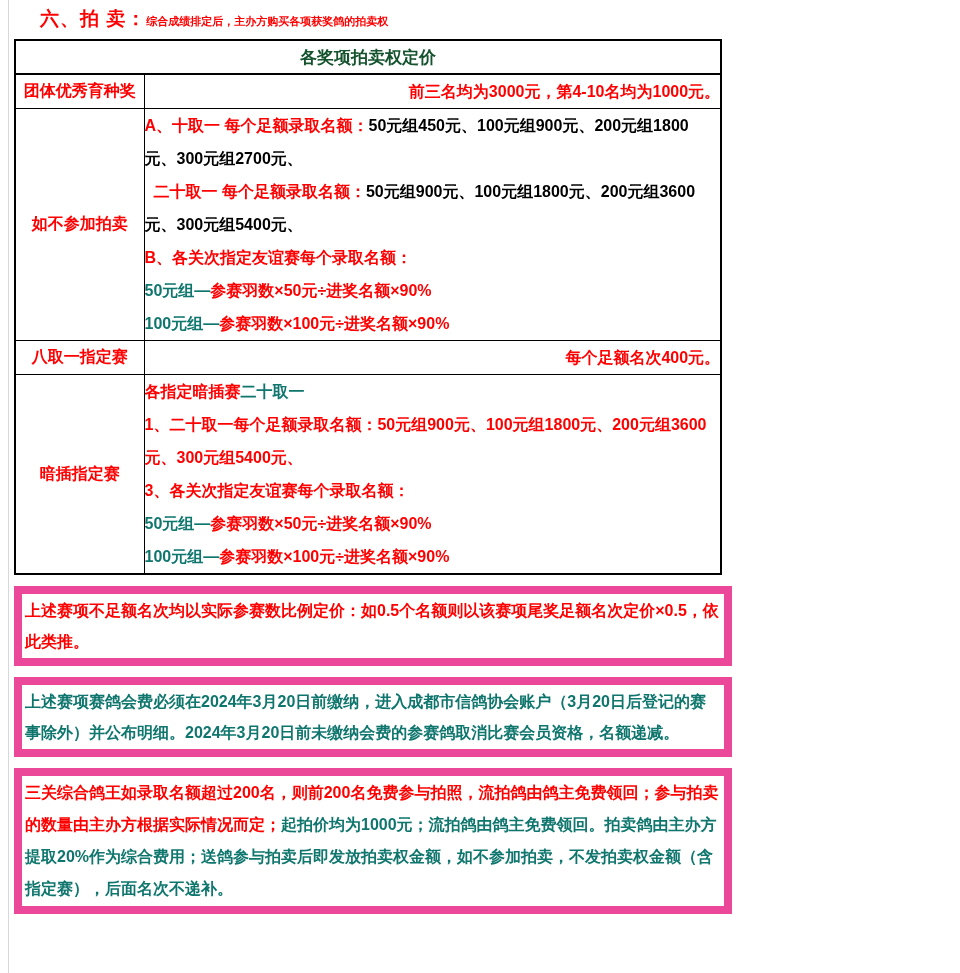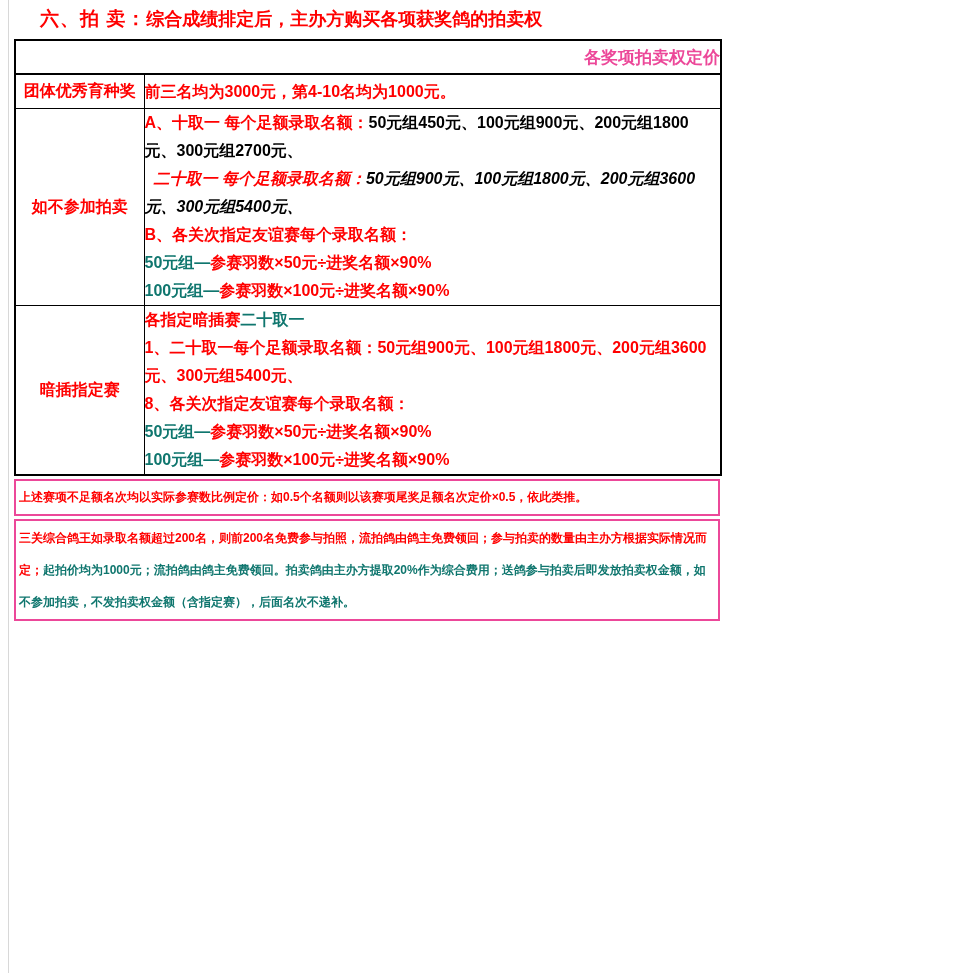--- a/index.html
+++ b/index.html
@@ -7,49 +7,49 @@
     width:960px; height:973px; background:#ffffff; position:relative;
     font-family:"Liberation Sans","DejaVu Sans",sans-serif;
     font-weight:bold; color:#000;
     overflow:hidden;
   }
   .page-edge { position:absolute; left:8px; top:0; width:1px; height:973px; background:#d8d8d8; }
   .content { position:absolute; left:14px; top:6px; width:706px; }
 
   .title { margin:0 0 7px 2px; color:#ff0000; white-space:nowrap; }
   .title .t1 { font-size:19px; letter-spacing:1px;margin-left:24px; }
-  .title .t2 { font-size:18px;text-align:center; }
+  .title .t2 { font-size:11px;text-align:center; }
 
   table.pricing {
     width:706px; table-layout:fixed; border-collapse:collapse;
     border:2px solid #000;
   }
   table.pricing td {
     border:1px solid #000; font-size:16px; color:#ff0000;
     vertical-align:middle; padding:0; overflow:hidden;
   }
   tr.caption-row td {
-    height:32px; text-align:right; color:#ec4899; font-size:17px;
+    height:32px; text-align:center; color:#14532d; font-size:17px;
     border-bottom:2px solid #000;
   }
   tr.cols-row td { height:64px; text-align:center; line-height:26px; }
   tr.h33 td { height:33px; }
   td.label-cell { text-align:center; }
-  td.text-cell { text-align:left; padding:0 2px 0 4px; line-height:31px; }
+  td.text-cell { text-align:right; padding:0 2px 0 4px; line-height:31px; }
   td.multi-cell { text-align:left; padding:0 2px 0 4px; }
-  td.multi-cell p { margin:0; line-height:28px; }
-  p.indent { text-indent:9px;font-style:italic; }
+  td.multi-cell p { margin:0; line-height:33px; }
+  p.indent { text-indent:9px; }
 
   .red { color:#ff0000; }
   .blue { color:#0f766e; }
   .black { color:#000000; }
 
   .note {
-    width:696px; border:2px solid #ec4899; margin-top:3px;
-    padding:1px 3px; font-size:12px; line-height:31px;
+    width:696px; border:8px solid #ec4899; margin-top:11px;
+    padding:1px 3px; font-size:16px; line-height:31px;
   }
   .note.n3 { line-height:32px; }
 </style>
 </head>
 <body>
 
 <div class="page-edge"></div>
 
 <div class="content">
 
@@ -84,37 +84,44 @@
       <td class="label-cell">如不参加拍卖</td>
       <td class="multi-cell" colspan="6">
         <p><span class="red">A、十取一 每个足额录取名额：</span><span class="black">50元组450元、100元组900元、200元组1800元、300元组2700元、</span></p>
         <p class="indent"><span class="red">二十取一 每个足额录取名额：</span><span class="black">50元组900元、100元组1800元、200元组3600元、300元组5400元、</span></p>
         <p><span class="red">B、各关次指定友谊赛每个录取名额：</span></p>
         <p><span class="blue">50元组—</span><span class="red">参赛羽数×50元÷进奖名额×90%</span></p>
         <p><span class="blue">100元组—</span><span class="red">参赛羽数×100元÷进奖名额×90%</span></p>
       </td>
     </tr>
 
+    <tr class="h33">
+      <td class="label-cell">八取一指定赛</td>
+      <td class="text-cell" colspan="6">每个足额名次400元。</td>
+    </tr>
 
     <tr>
       <td class="label-cell">暗插指定赛</td>
       <td class="multi-cell" colspan="6">
         <p><span class="red">各指定暗插赛</span><span class="blue">二十取一</span></p>
         <p><span class="red">1、二十取一每个足额录取名额：50元组900元、100元组1800元、200元组3600元、300元组5400元、</span></p>
-        <p><span class="red">8、各关次指定友谊赛每个录取名额：</span></p>
+        <p><span class="red">3、各关次指定友谊赛每个录取名额：</span></p>
         <p><span class="blue">50元组—</span><span class="red">参赛羽数×50元÷进奖名额×90%</span></p>
         <p><span class="blue">100元组—</span><span class="red">参赛羽数×100元÷进奖名额×90%</span></p>
       </td>
     </tr>
 
   </tbody>
     </table>
 
   <div class="note red">
     <span>上述赛项不足额名次均以实际参赛数比例定价：如0.5个名额则以该赛项尾奖足额名次定价×0.5，依此类推。</span>
   </div>
 
+  <div class="note blue">
+    <span>上述赛项赛鸽会费必须在2024年3月20日前缴纳，进入成都市信鸽协会账户（3月20日后登记的赛事除外）并公布明细。2024年3月20日前未缴纳会费的参赛鸽取消比赛会员资格，名额递减。</span>
+  </div>
 
   <div class="note n3">
     <span class="red">三关综合鸽王如录取名额超过200名，则前200名免费参与拍照，流拍鸽由鸽主免费领回；参与拍卖的数量由主办方根据实际情况而定；</span><span class="blue">起拍价均为1000元；流拍鸽由鸽主免费领回。拍卖鸽由主办方提取20%作为综合费用；送鸽参与拍卖后即发放拍卖权金额，如不参加拍卖，不发拍卖权金额（含指定赛），后面名次不递补。</span>
   </div>
 
 </div>
 
 </body></html>

